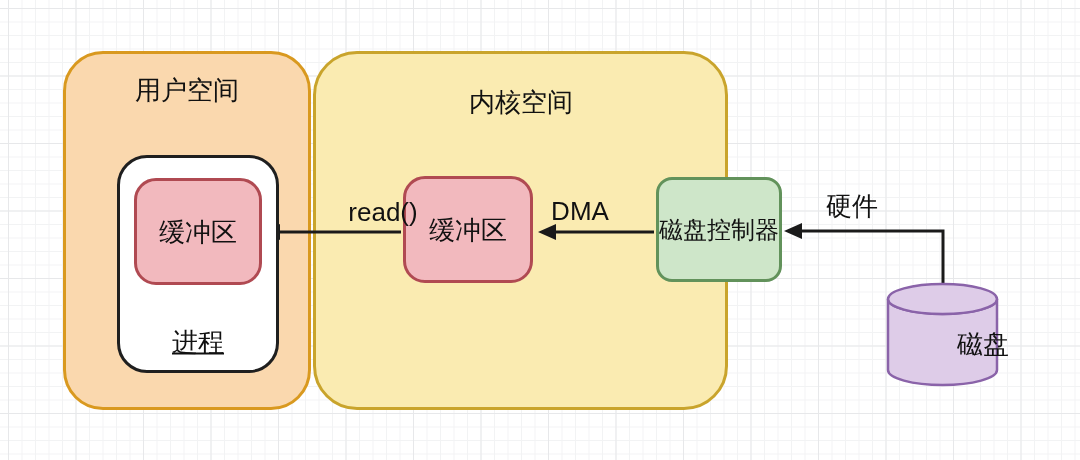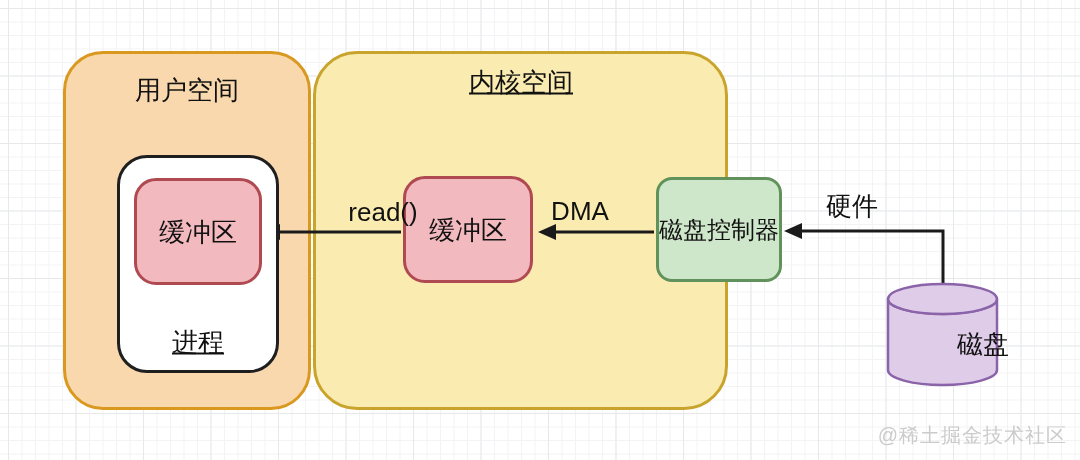--- a/index.html
+++ b/index.html
@@ -41,21 +41,21 @@
   .controller{
     left:656px;top:177px;width:126px;height:105px;
     background:#CEE6C9;border:3px solid #62925B;border-radius:16px;
     display:flex;align-items:center;justify-content:center;
   }
   .lbl{
     position:absolute;transform:translate(-50%,-50%);
     color:#111;white-space:nowrap;font-size:26px;
   }
   .lbl-user-space{left:187px;top:90px;text-align:center;}
-  .lbl-kernel-space{left:521px;top:82px;text-decoration:underline;}
+  .lbl-kernel-space{left:521px;top:102px;}
   .lbl-user-buffer{left:198px;top:232px;}
   .lbl-process{left:198px;top:342px;text-decoration:underline;}
   .lbl-kernel-buffer{left:468px;top:230px;}
   .lbl-controller{position:static;transform:none;font-size:24px;color:#111;white-space:nowrap;}
   .lbl-disk{left:943px;top:344px;margin-left:40px;}
   .lbl-read{left:383px;top:212px;}
   .lbl-dma{left:580px;top:211px;}
   .lbl-hardware{left:852px;top:206px;text-align:right;}
   #arrows{position:absolute;left:0;top:0;z-index:1;}
   .user-space,.kernel-space{z-index:0;}
@@ -106,14 +106,13 @@
   <div class="lbl lbl-user-space">用户空间</div>
   <div class="lbl lbl-kernel-space">内核空间</div>
   <div class="lbl lbl-user-buffer">缓冲区</div>
   <div class="lbl lbl-process">进程</div>
   <div class="lbl lbl-kernel-buffer">缓冲区</div>
   <div class="lbl lbl-disk">磁盘</div>
   <div class="lbl lbl-read">read()</div>
   <div class="lbl lbl-dma">DMA</div>
   <div class="lbl lbl-hardware">硬件</div>
 
-  <div class="watermark">@稀土掘金技术社区</div>
 </div>
 
 </body></html>

